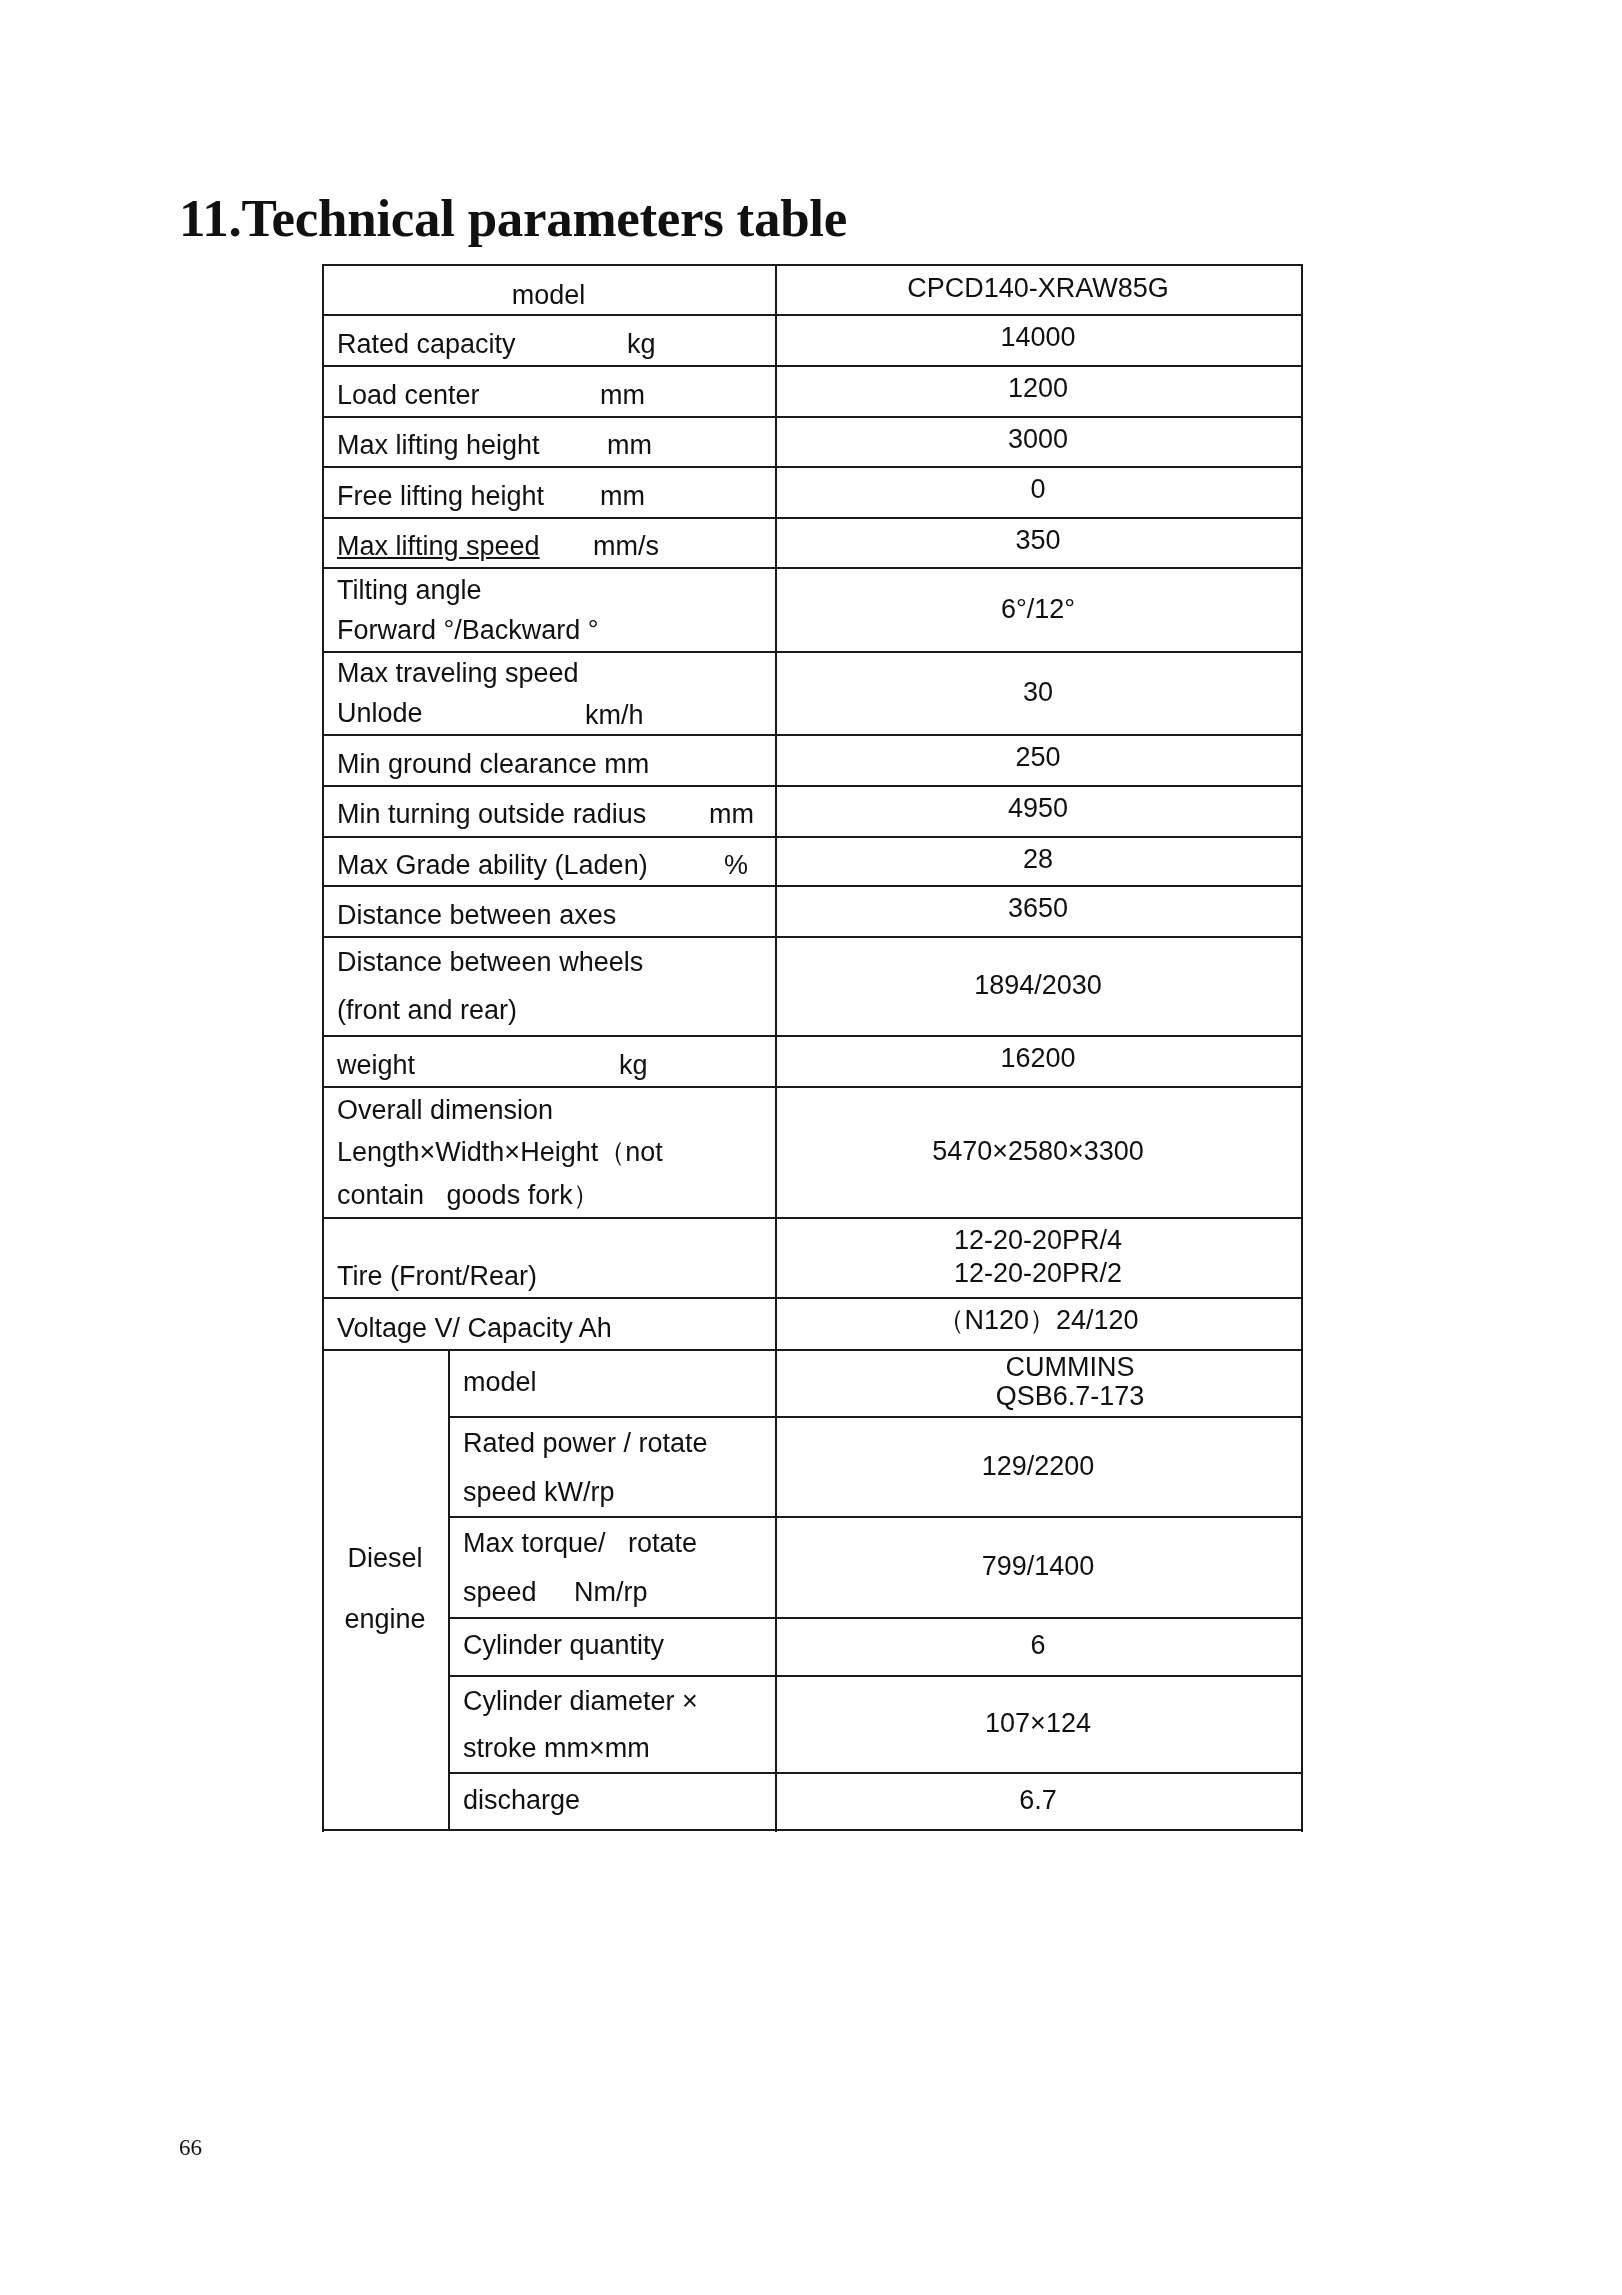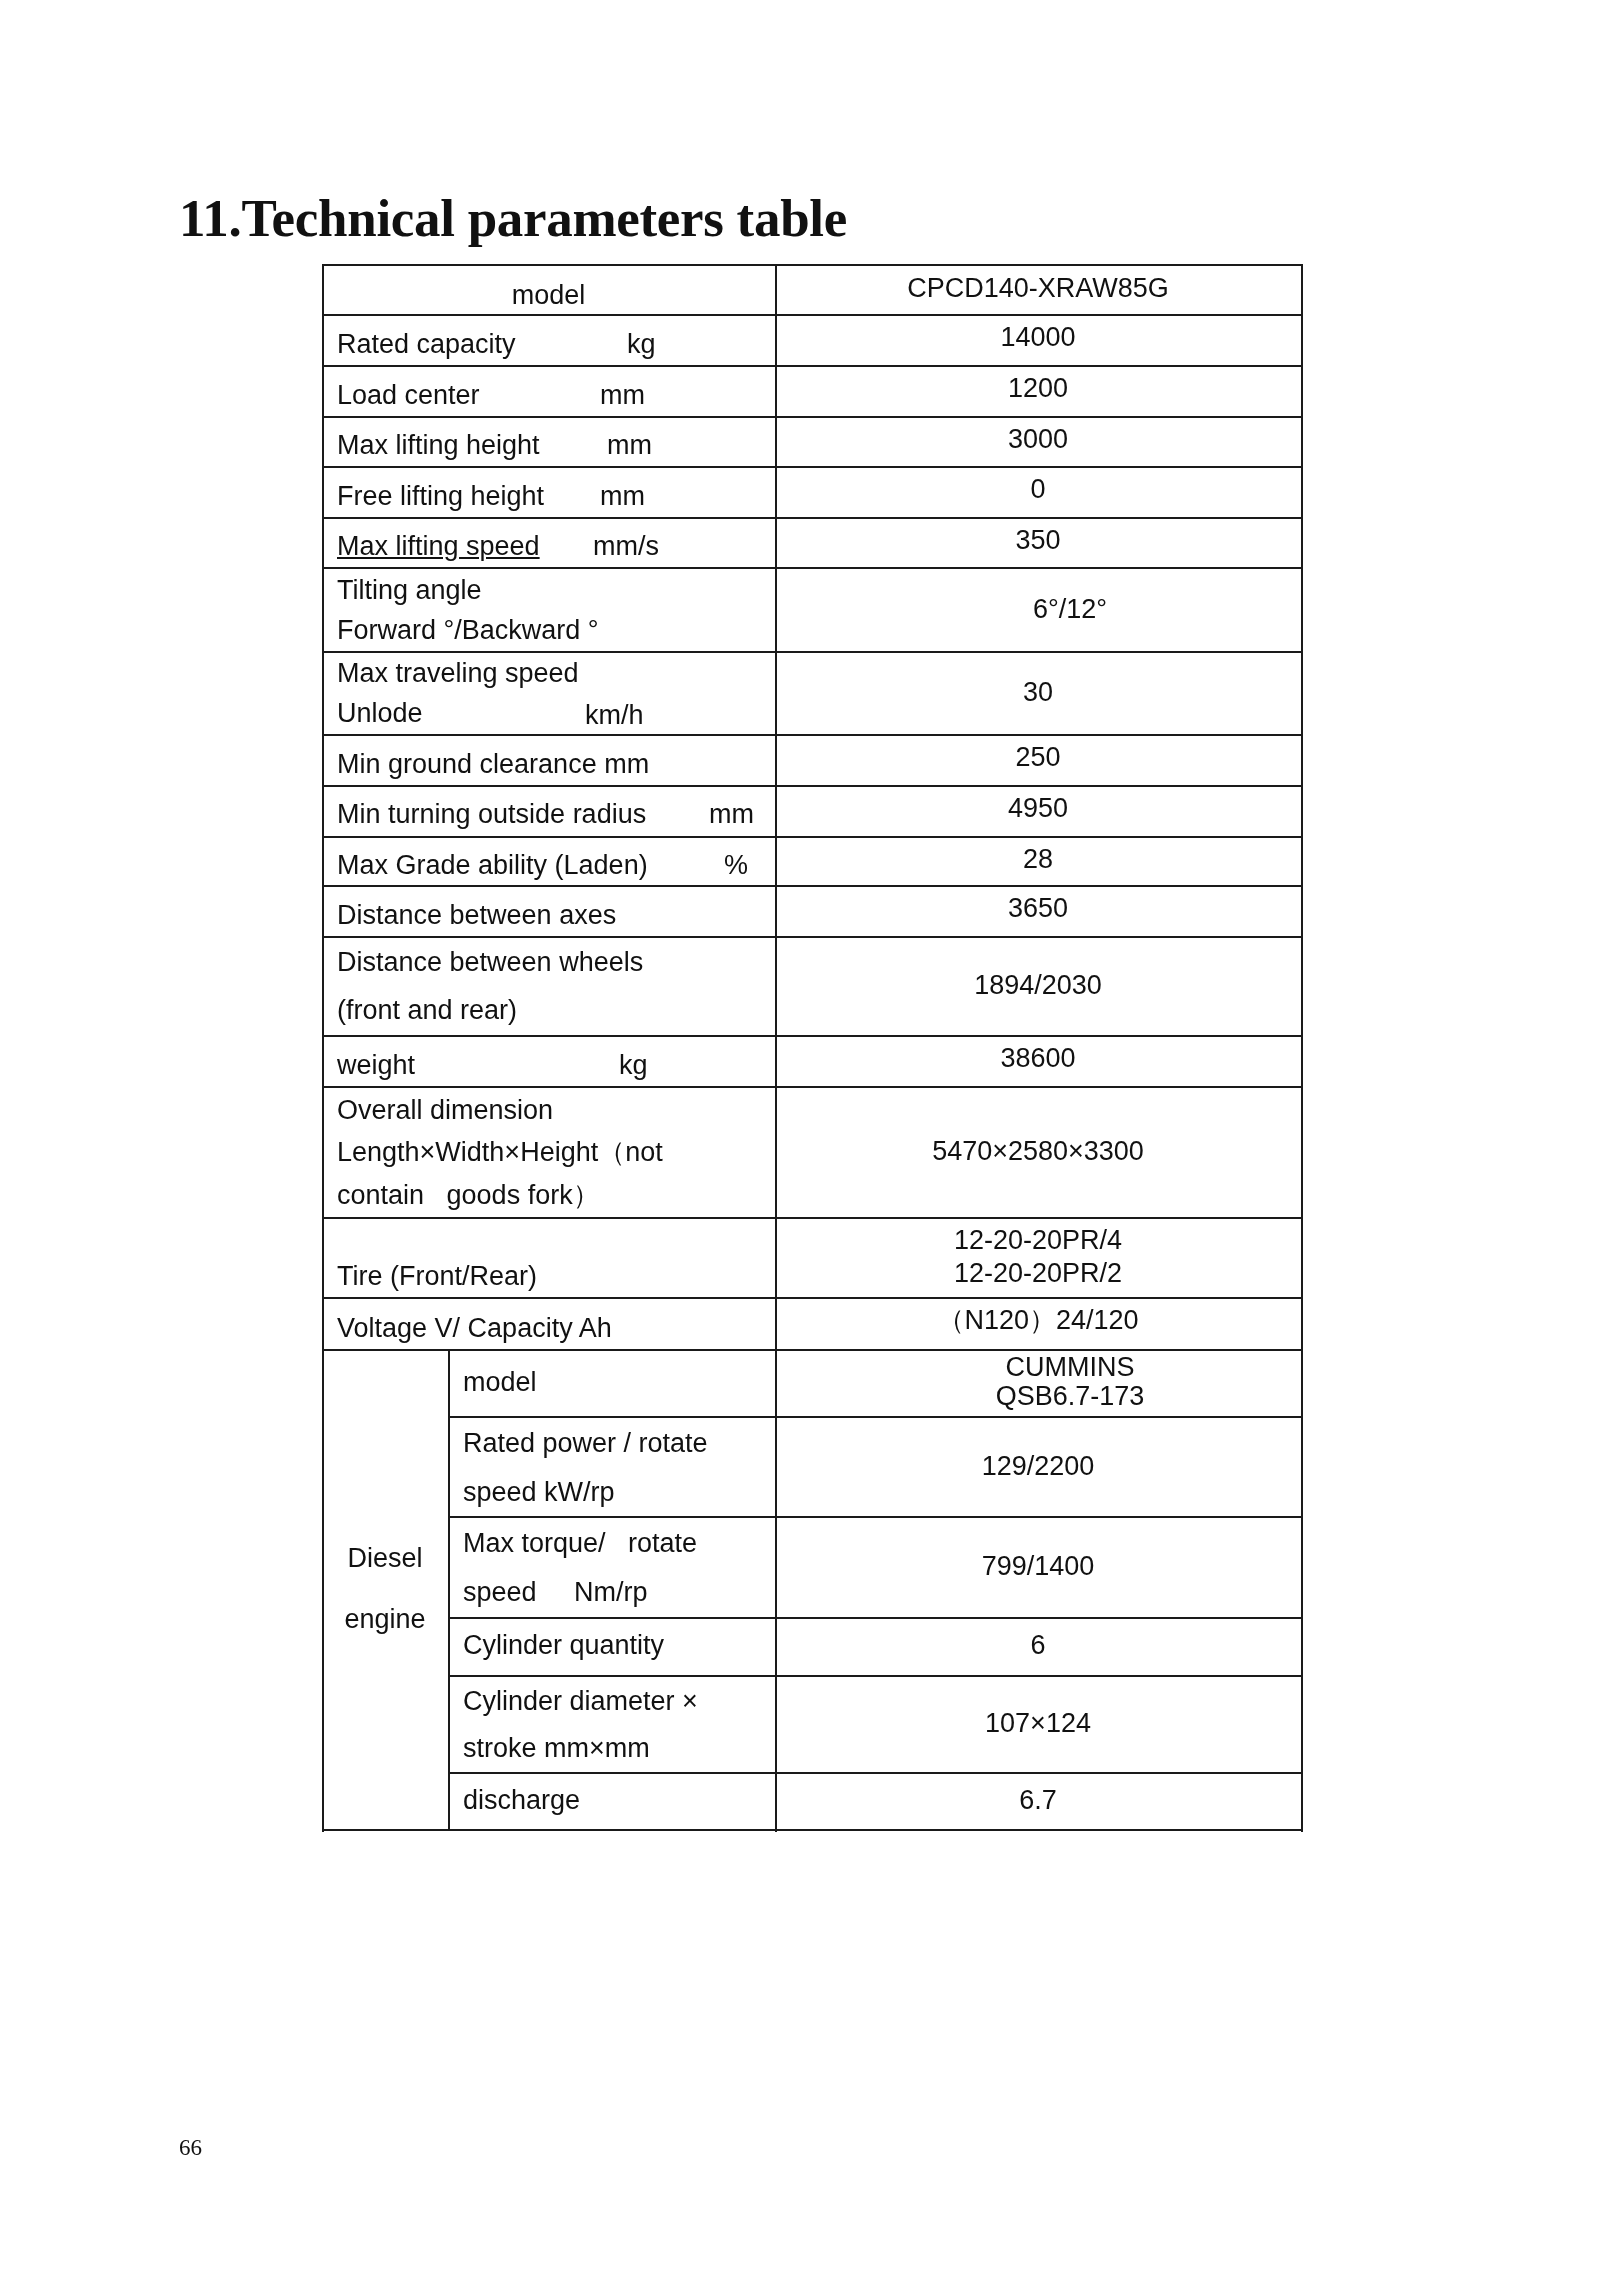--- a/index.html
+++ b/index.html
@@ -41,35 +41,35 @@
     <div class="cell val single" style="left: 775px; top: 314px; width: 526px; height: 51px;"><span>14000</span></div>
     <div class="cell lbl single" style="left: 322px; top: 365px; width: 453px; height: 51px;"><span>Load center</span><span class="unit" style="left: 278px; bottom: 6.8px;">mm</span></div>
     <div class="cell val single" style="left: 775px; top: 365px; width: 526px; height: 51px;"><span>1200</span></div>
     <div class="cell lbl single" style="left: 322px; top: 416px; width: 453px; height: 50px;"><span>Max lifting height</span><span class="unit" style="left: 285px; bottom: 6.8px;">mm</span></div>
     <div class="cell val single" style="left: 775px; top: 416px; width: 526px; height: 50px;"><span>3000</span></div>
     <div class="cell lbl single" style="left: 322px; top: 466px; width: 453px; height: 51px;"><span>Free lifting height</span><span class="unit" style="left: 278px; bottom: 6.8px;">mm</span></div>
     <div class="cell val single" style="left: 775px; top: 466px; width: 526px; height: 51px;"><span>0</span></div>
     <div class="cell lbl single" style="left: 322px; top: 517px; width: 453px; height: 50px; text-decoration: underline;"><span>Max lifting speed</span><span class="unit" style="left: 271px; bottom: 6.8px;">mm/s</span></div>
     <div class="cell val single" style="left: 775px; top: 517px; width: 526px; height: 50px;"><span>350</span></div>
     <div class="cell lbl multi" style="left: 322px; top: 567px; width: 453px; height: 84px;"><span>Tilting angle</span><span>Forward °/Backward °</span></div>
-    <div class="cell val" style="left: 775px; top: 567px; width: 526px; height: 84px; margin-left: 32px;"><span>6°/12°</span></div>
+    <div class="cell val" style="left: 775px; top: 567px; width: 526px; height: 84px;"><span>6°/12°</span></div>
     <div class="cell lbl multi" style="left: 322px; top: 651px; width: 453px; height: 83px;"><span>Max traveling speed</span><span>Unlode</span><span class="unit" style="left: 263px; bottom: 5.5px;">km/h</span></div>
     <div class="cell val" style="left: 775px; top: 651px; width: 526px; height: 83px;"><span>30</span></div>
     <div class="cell lbl single" style="left: 322px; top: 734px; width: 453px; height: 51px;"><span>Min ground clearance mm</span></div>
     <div class="cell val single" style="left: 775px; top: 734px; width: 526px; height: 51px;"><span>250</span></div>
     <div class="cell lbl single" style="left: 322px; top: 785px; width: 453px; height: 50px;"><span>Min turning outside radius</span><span class="unit" style="left: 387px; bottom: 6.8px;">mm</span></div>
     <div class="cell val single" style="left: 775px; top: 785px; width: 526px; height: 50px;"><span>4950</span></div>
     <div class="cell lbl single" style="left: 322px; top: 836px; width: 453px; height: 50px;"><span>Max Grade ability (Laden)</span><span class="unit" style="left: 402px; bottom: 6.8px;">%</span></div>
     <div class="cell val single" style="left: 775px; top: 836px; width: 526px; height: 50px;"><span>28</span></div>
     <div class="cell lbl single" style="left: 322px; top: 885px; width: 453px; height: 51px;"><span>Distance between axes</span></div>
     <div class="cell val single" style="left: 775px; top: 885px; width: 526px; height: 51px;"><span>3650</span></div>
     <div class="cell lbl multi" style="left: 322px; top: 936px; width: 453px; height: 98px;"><span>Distance between wheels</span><span>(front and rear)</span></div>
     <div class="cell val" style="left: 775px; top: 936px; width: 526px; height: 98px;"><span>1894/2030</span></div>
     <div class="cell lbl single" style="left: 322px; top: 1035px; width: 453px; height: 51px;"><span>weight</span><span class="unit" style="left: 297px; bottom: 6.8px;">kg</span></div>
-    <div class="cell val single" style="left: 775px; top: 1035px; width: 526px; height: 51px;"><span>38600</span></div>
+    <div class="cell val single" style="left: 775px; top: 1035px; width: 526px; height: 51px;"><span>16200</span></div>
     <div class="cell lbl multi" style="left: 322px; top: 1086px; width: 453px; height: 131px;"><span>Overall dimension</span><span>Length×Width×Height（not</span><span>contain   goods fork）</span></div>
     <div class="cell val" style="left: 775px; top: 1086px; width: 526px; height: 131px;"><span>5470×2580×3300</span></div>
     <div class="cell lbl single" style="left: 322px; top: 1217px; width: 453px; height: 80px;"><span>Tire (Front/Rear)</span></div>
     <div class="cell val" style="left: 775px; top: 1217px; width: 526px; height: 80px;"><span>12-20-20PR/4</span><span>12-20-20PR/2</span></div>
     <div class="cell lbl single" style="left: 322px; top: 1297px; width: 453px; height: 52px;"><span>Voltage V/ Capacity Ah</span></div>
     <div class="cell val single" style="left: 775px; top: 1297px; width: 526px; height: 52px;"><span>（N120）24/120</span></div>
     <div class="cell section" style="left: 322px; top: 1349px; width: 126px; height: 480px;"><span>Diesel</span><span>engine</span></div>
     <div class="cell lbl " style="left: 448px; top: 1349px; width: 327px; height: 66px;"><span>model</span></div>
     <div class="cell val" style="left: 775px; top: 1349px; width: 526px; height: 66px; gap: 2.7px; margin-left: 32px;"><span>CUMMINS</span><span>QSB6.7-173</span></div>
     <div class="cell lbl multi" style="left: 448px; top: 1416px; width: 327px; height: 101px;"><span>Rated power / rotate</span><span>speed kW/rp</span></div>

